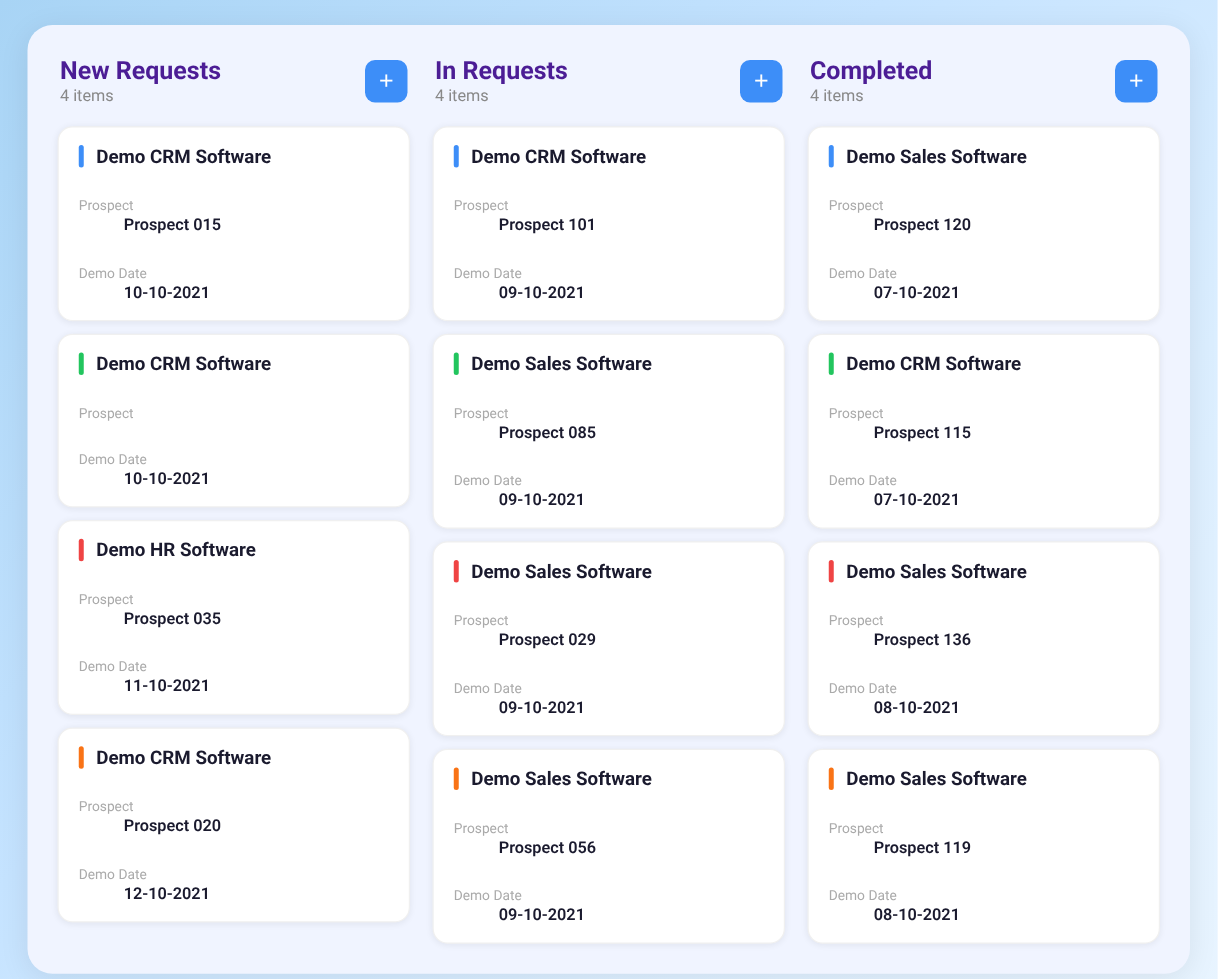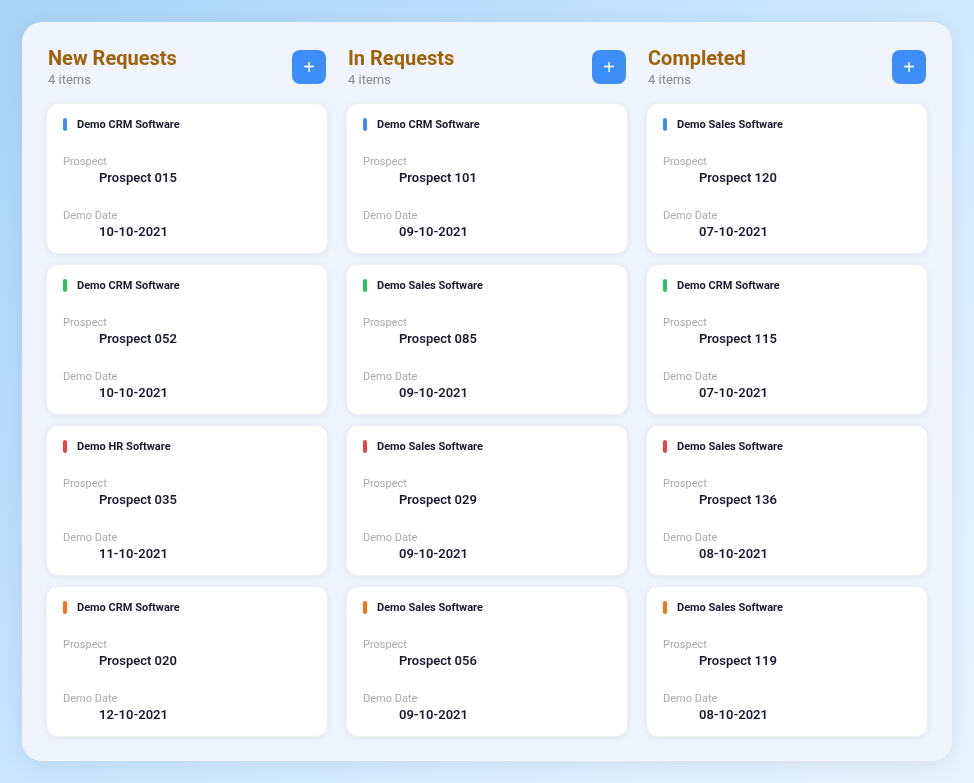--- a/index.html
+++ b/index.html
@@ -33,21 +33,21 @@
       display: flex;
       align-items: center;
       justify-content: space-between;
       margin-bottom: 6px;
       padding: 0 2px;
     }
     .column-title-group {}
     .column-title {
       font-size: 20px;
       font-weight: 700;
-      color: #a16207;
+      color: #4c1d95;
     }
     .column-subtitle {
       font-size: 13px;
       color: #888;
       margin-top: 2px;
     }
     .add-btn {
       background: #3d8ef8;
       color: #fff;
       border: none;
@@ -64,21 +64,21 @@
     }
     .card {
       background: #ffffff;
       border-radius: 12px;
       padding: 14px 16px;
       box-shadow: 0 1px 6px rgba(0,0,0,0.07);
       border: 1px solid #f0f0f0;
       position: relative;
     }
     .card-title {
-      font-size: 11px;
+      font-size: 15px;
       font-weight: 700;
       color: #1a1a2e;
       padding-left: 14px;
       position: relative;
       margin-bottom: 10px;
     }
     .card-title::before {
       content: '';
       position: absolute;
       left: 0;
@@ -122,21 +122,20 @@
         <div class="card accent-blue">
           <div class="card-title">Demo CRM Software</div>
           <div class="card-field-label">Prospect</div>
           <div class="card-field-value">Prospect 015</div>
           <div class="card-field-label">Demo Date</div>
           <div class="card-field-value">10-10-2021</div>
         </div>
         <div class="card accent-green">
           <div class="card-title">Demo CRM Software</div>
           <div class="card-field-label">Prospect</div>
-          <div class="card-field-value">Prospect 052</div>
           <div class="card-field-label">Demo Date</div>
           <div class="card-field-value">10-10-2021</div>
         </div>
         <div class="card accent-red">
           <div class="card-title">Demo HR Software</div>
           <div class="card-field-label">Prospect</div>
           <div class="card-field-value">Prospect 035</div>
           <div class="card-field-label">Demo Date</div>
           <div class="card-field-value">11-10-2021</div>
         </div>

